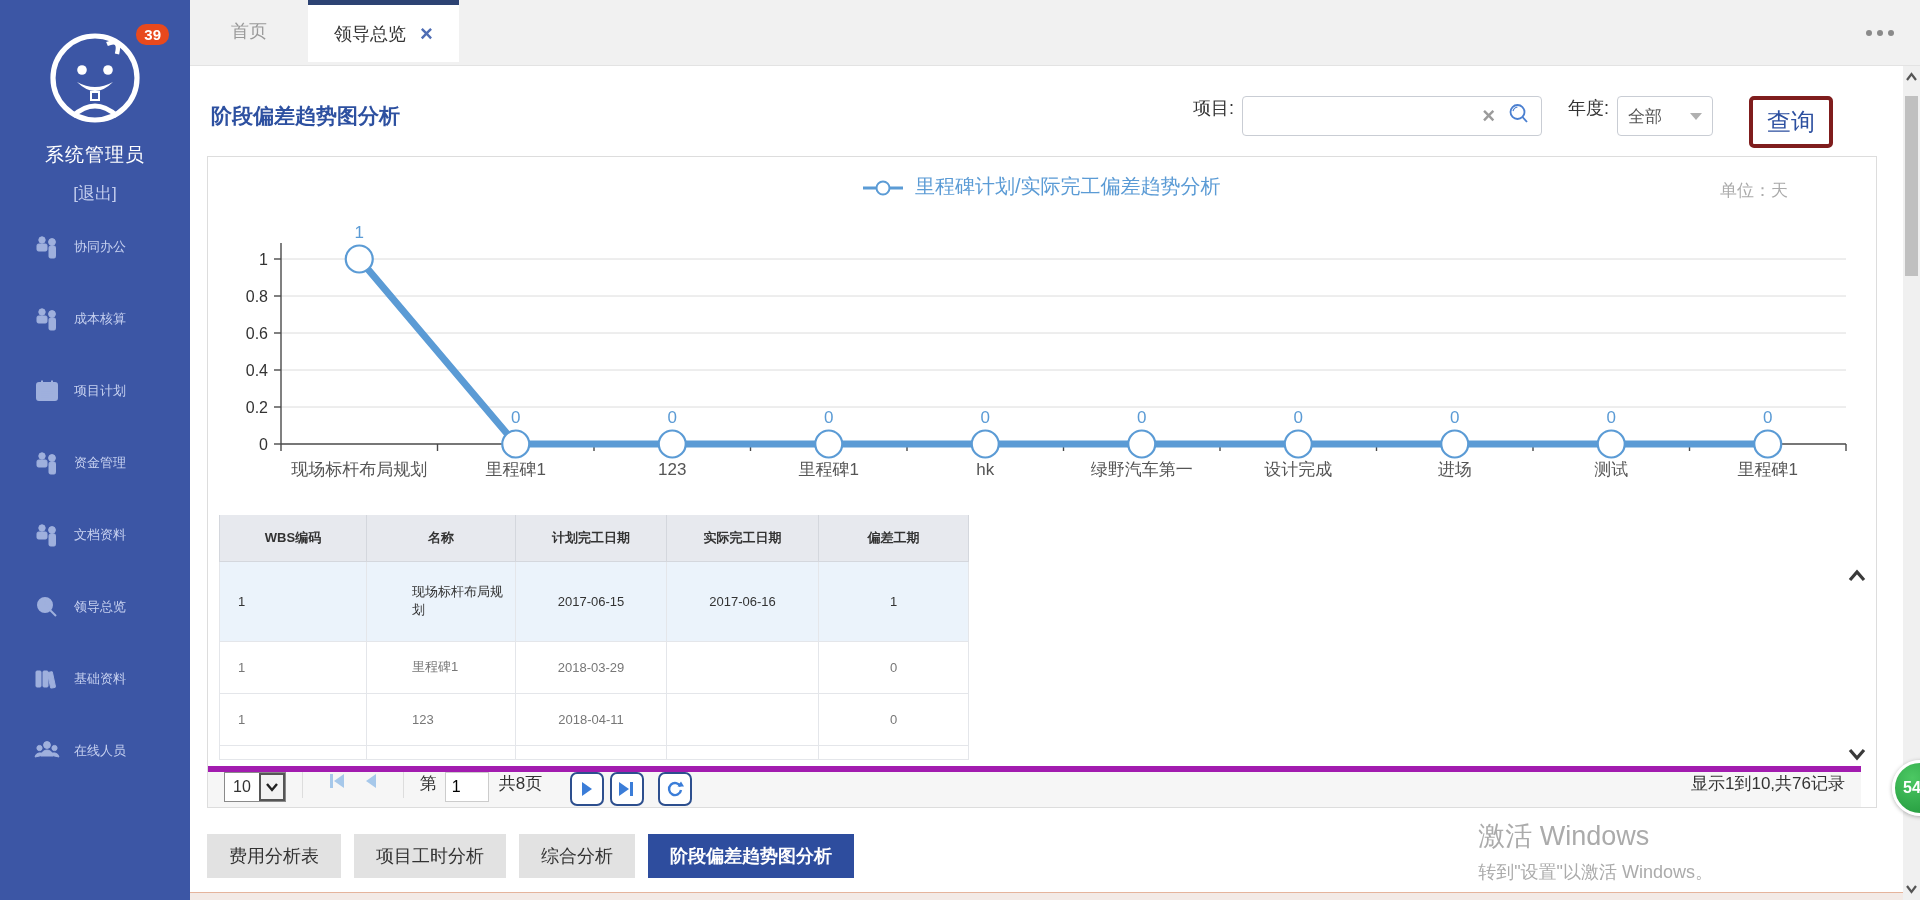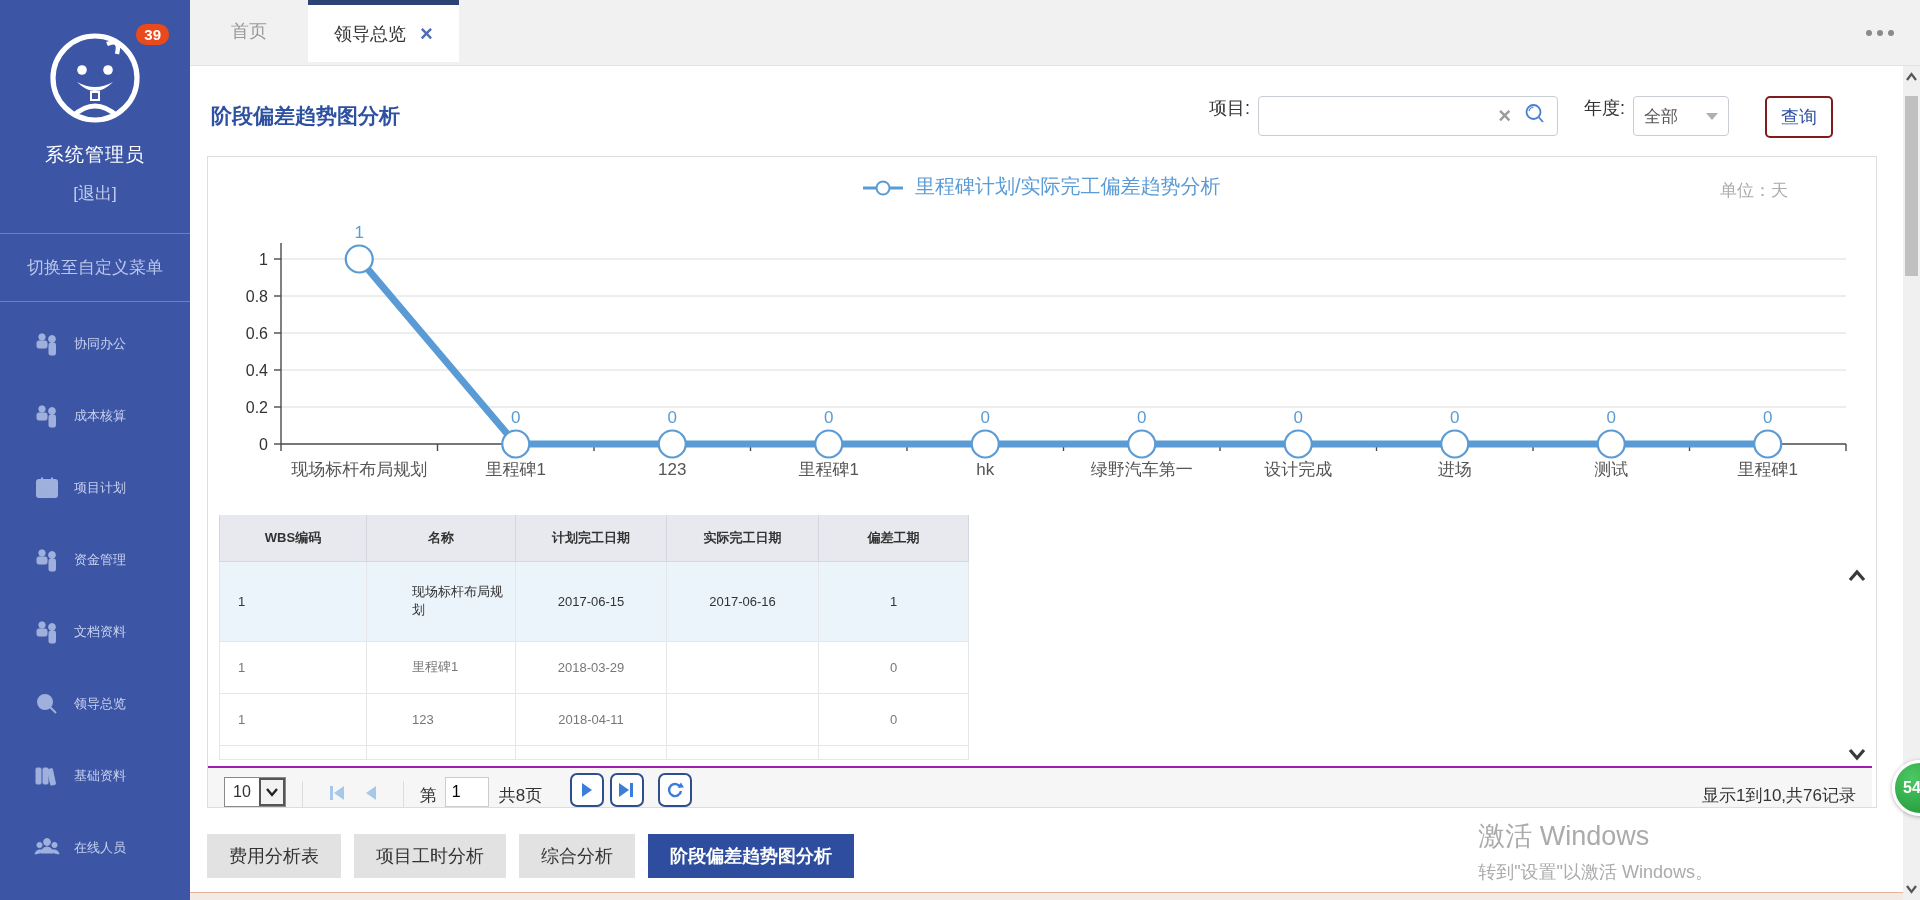--- a/index.html
+++ b/index.html
@@ -37,22 +37,22 @@
   .filters { position:absolute; right:70px; top:30px; display:flex; }
   .f-label { font-size:18px; color:#333; margin-right:8px; }
   .search-box { width:300px; height:40px; border:1px solid #c9cdd4; border-radius:4px; background:#fff;
     display:flex; align-items:center; margin-right:26px; position:relative; }
   .search-box input { border:none; outline:none; flex:1; height:100%; padding:0 8px; font-size:16px; background:transparent; }
   .clear-x { color:#9b9b9b; font-size:22px; font-weight:bold; margin-right:12px; cursor:pointer; }
   .mag { margin-right:10px; cursor:pointer; }
   .year-select { width:96px; height:40px; border:1px solid #c9cdd4; border-radius:4px; display:flex; align-items:center;
     padding:0 10px; font-size:17px; color:#555; margin-right:36px; cursor:pointer; justify-content:space-between; }
   .caret-down { width:0; height:0; border-left:6px solid transparent; border-right:6px solid transparent; border-top:7px solid #b0b0b0; }
-  .query-btn { height:42px; padding:0 14px; background:#fff; border:2px solid #7f1d1d; border-radius:5px;
-    color:#2d50a0; font-size:18px; cursor:pointer; }
+  .query-btn { height:52px; padding:0 14px; background:#fff; border:4px solid #7f1d1d; border-radius:5px;
+    color:#2d50a0; font-size:24px; cursor:pointer; }
 
   
   .panel { position:absolute; left:17px; top:90px; width:1670px; height:652px; border:1px solid #ddd; background:#fff; }
   .chart-head { position:relative; height:48px; }
   .legend { position:absolute; left:0; right:0; top:16px; text-align:center; color:#5b9bd5; font-size:20px; cursor:pointer; }
   .legend svg { vertical-align:middle; margin-right:6px; }
   .unit { position:absolute; right:88px; top:22px; color:#ababab; font-size:17px; }
   .dlabel { fill:#5b9bd5; font-size:17px; }
   .ytick { fill:#333; font-size:16px; }
   .xlabel { fill:#555; font-size:17px; }
@@ -63,22 +63,22 @@
   td { border:1px solid #e4e6ea; height:52px; text-align:center; background:#fff; }
   tr.selected td { background:#ebf3fb; color:#333; }
   td.c0, th.c0 { }
   td.c0 { text-align:left; padding-left:18px; }
   td.c1 { text-align:left; padding-left:45px; padding-right:6px; }
   tr.first td { height:80px; }
   .tbl-scroll { position:absolute; right:8px; top:52px; bottom:4px; width:22px; display:flex; flex-direction:column;
     justify-content:space-between; align-items:center; }
   .tbl-scroll svg { cursor:pointer; }
 
-  .pagination { position:absolute; left:0; right:4px; bottom:0; height:41px; background:#f6f6f6; border-top:2px solid #a21caf;
-    display:flex; align-items:flex-end; padding:0 16px; font-size:17px; color:#333; }
+  .pagination { position:absolute; left:0; right:15px; bottom:0; height:41px; background:#f6f6f6; border-top:6px solid #a21caf;
+    display:flex; align-items:flex-start; padding:0 16px; font-size:17px; color:#333; }
   .psel { display:inline-flex; align-items:center; border:1px solid #8a8a8a; background:#fff; height:30px; cursor:pointer; }
   .psel .num { padding:0 8px; font-size:16px; }
   .psel .arrow { width:26px; height:28px; border:2px solid #555; background:#f2f2f2; display:flex; align-items:center; justify-content:center; }
   .pg-sep { width:1px; height:26px; background:#ddd; margin:0 16px; }
   .pg-ghost { margin:0 8px; cursor:default; }
   .pg-input { width:44px; height:30px; border:1px solid #ccc; text-align:left; padding-left:6px; font-size:16px; margin:0 10px 0 8px; }
   .pg-btn { width:34px; height:34px; background:#fff; border:2px solid #2d4f8e; border-radius:7px; display:inline-flex;
     align-items:center; justify-content:center; margin-left:6px; cursor:pointer; }
   .pg-summary { margin-left:auto; font-size:17px; color:#333; }
 
@@ -116,21 +116,20 @@
           <path d="M30 7 q7 -3 5 5" fill="none" stroke="#fff" stroke-width="2.2"></path>
           <path d="M13 43 Q24 33 35 43" fill="none" stroke="#fff" stroke-width="2.4"></path>
           <rect x="22" y="31" width="4" height="4" fill="none" stroke="#fff" stroke-width="1"></rect>
         </svg>
       </span>
       <span class="badge">39</span>
     </span>
     <div class="username">系统管理员</div>
     <div class="logout">[退出]</div>
   </div>
-  <div class="switch-menu">切换至自定义菜单</div>
   <div class="menu" id="sidebar-menu">
       <div class="menu-item">
         <span class="menu-icon">
           <svg width="26" height="24" viewBox="0 0 26 24">
             <circle cx="8" cy="5" r="3.2"></circle>
             <rect x="3" y="9" width="10" height="7" rx="1.5"></rect>
             <circle cx="18" cy="7" r="3.4"></circle>
             <rect x="15" y="11" width="6.5" height="12" rx="1.5"></rect>
           </svg>
         </span>

